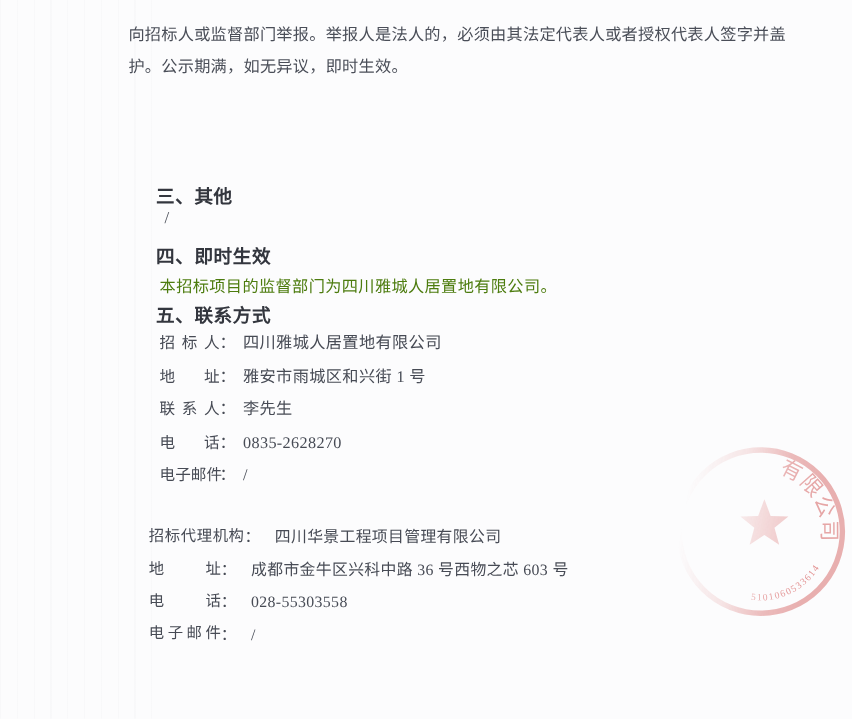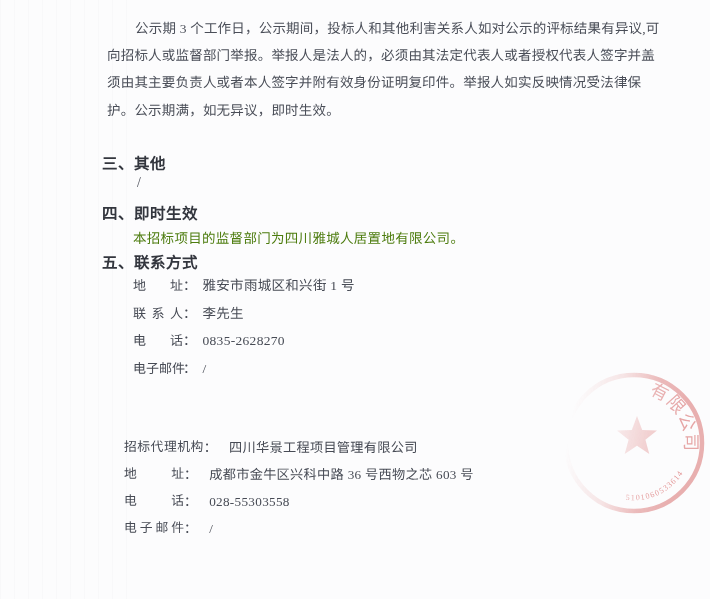--- a/index.html
+++ b/index.html
@@ -18,21 +18,21 @@
   }
   .para{
     position:absolute;left:107px;top:15px;width:527px;
     font-size:13.5px;line-height:27.2px;letter-spacing:.2px;
     color:#4a4e58;
   }
   .para .pline{white-space:nowrap;text-align:justify;}
   .para .jl{text-align-last:justify;}
   .para .first{text-indent:28px;}
   .heading{
-    position:absolute;left:102px;
+    position:absolute;left:130px;
     font-size:15.5px;font-weight:bold;color:#33363e;
     letter-spacing:.5px;white-space:nowrap;
   }
   .h-other{top:151px;}
   .h-supervision{top:201px;}
   .h-contact{top:250px;}
   .slash-line{position:absolute;left:137px;top:175px;font-size:14px;color:#4a4e58;}
   .sup-body{
     position:absolute;left:133px;top:227px;font-size:13.5px;color:#4d7c0f;
     letter-spacing:.3px;white-space:nowrap;
@@ -62,35 +62,36 @@
     pointer-events:none;
   }
   .seal text{font-family:"Liberation Serif","DejaVu Serif",serif;}
 </style>
 </head>
 <body>
 
 <div class="scan-streaks"></div>
 
 <div class="para">
-  <div class="pline first jl">公示期 3 个工作日，公示期间，投标人和其他利害关系人如对公示的评标结果有异议,可</div>
   <div class="pline jl">向招标人或监督部门举报。举报人是法人的，必须由其法定代表人或者授权代表人签字并盖</div>
-  <div class="pline jl">须由其主要负责人或者本人签字并附有效身份证明复印件。举报人如实反映情况受法律保</div>
   <div class="pline">护。公示期满，如无异议，即时生效。</div>
 </div>
 
 <div class="heading h-other">三、其他</div>
 <div class="slash-line">/</div>
 
 <div class="heading h-supervision">四、即时生效</div>
 <div class="sup-body">本招标项目的监督部门为四川雅城人居置地有限公司。</div>
 
 <div class="heading h-contact">五、联系方式</div>
 
 <div class="contact-block tenderer-block">
+  <div class="crow">
+    <span class="clabel">招标人</span><span class="colon">：</span><span class="cvalue">四川雅城人居置地有限公司</span>
+  </div>
   <div class="crow">
     <span class="clabel">地址</span><span class="colon">：</span><span class="cvalue">雅安市雨城区和兴街 1 号</span>
   </div>
   <div class="crow">
     <span class="clabel">联系人</span><span class="colon">：</span><span class="cvalue">李先生</span>
   </div>
   <div class="crow">
     <span class="clabel">电话</span><span class="colon">：</span><span class="cvalue">0835-2628270</span>
   </div>
   <div class="crow">

